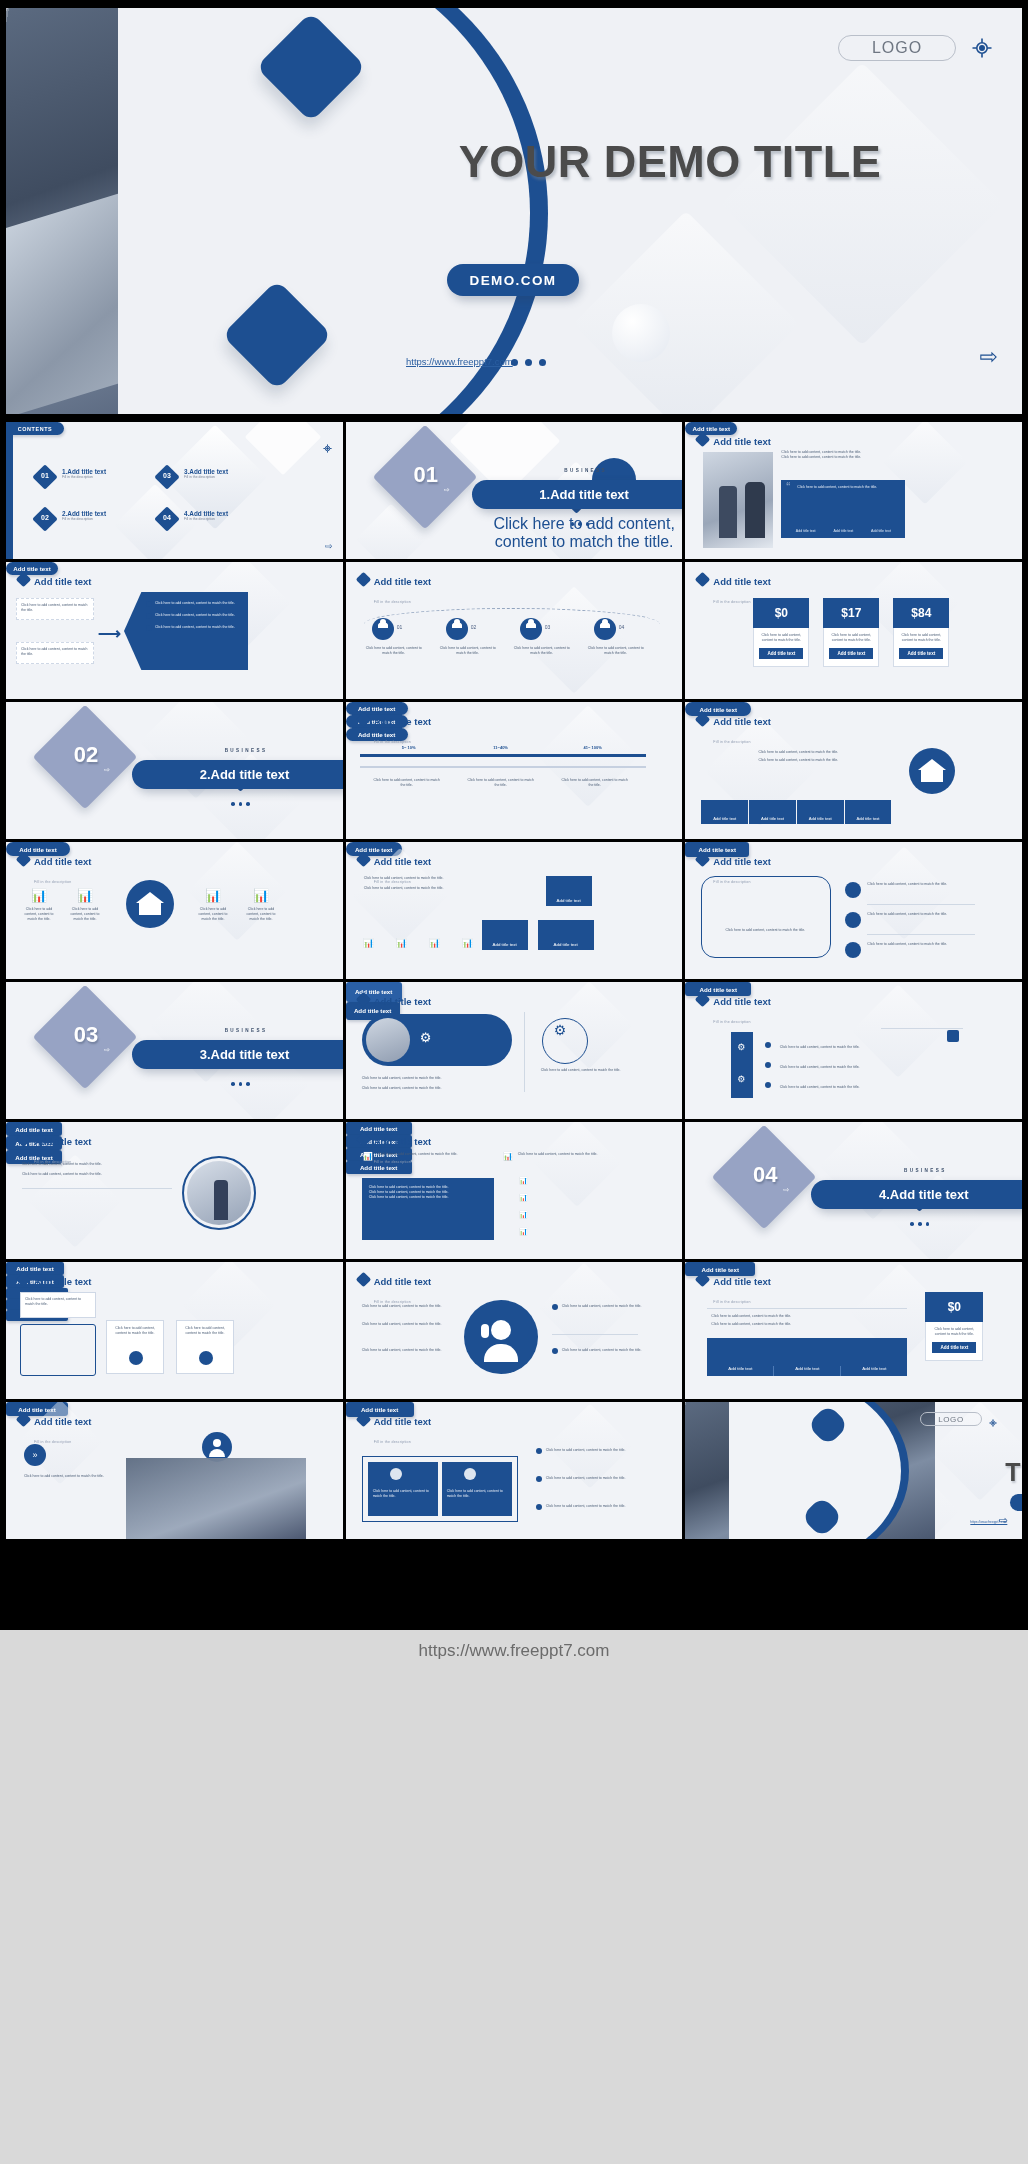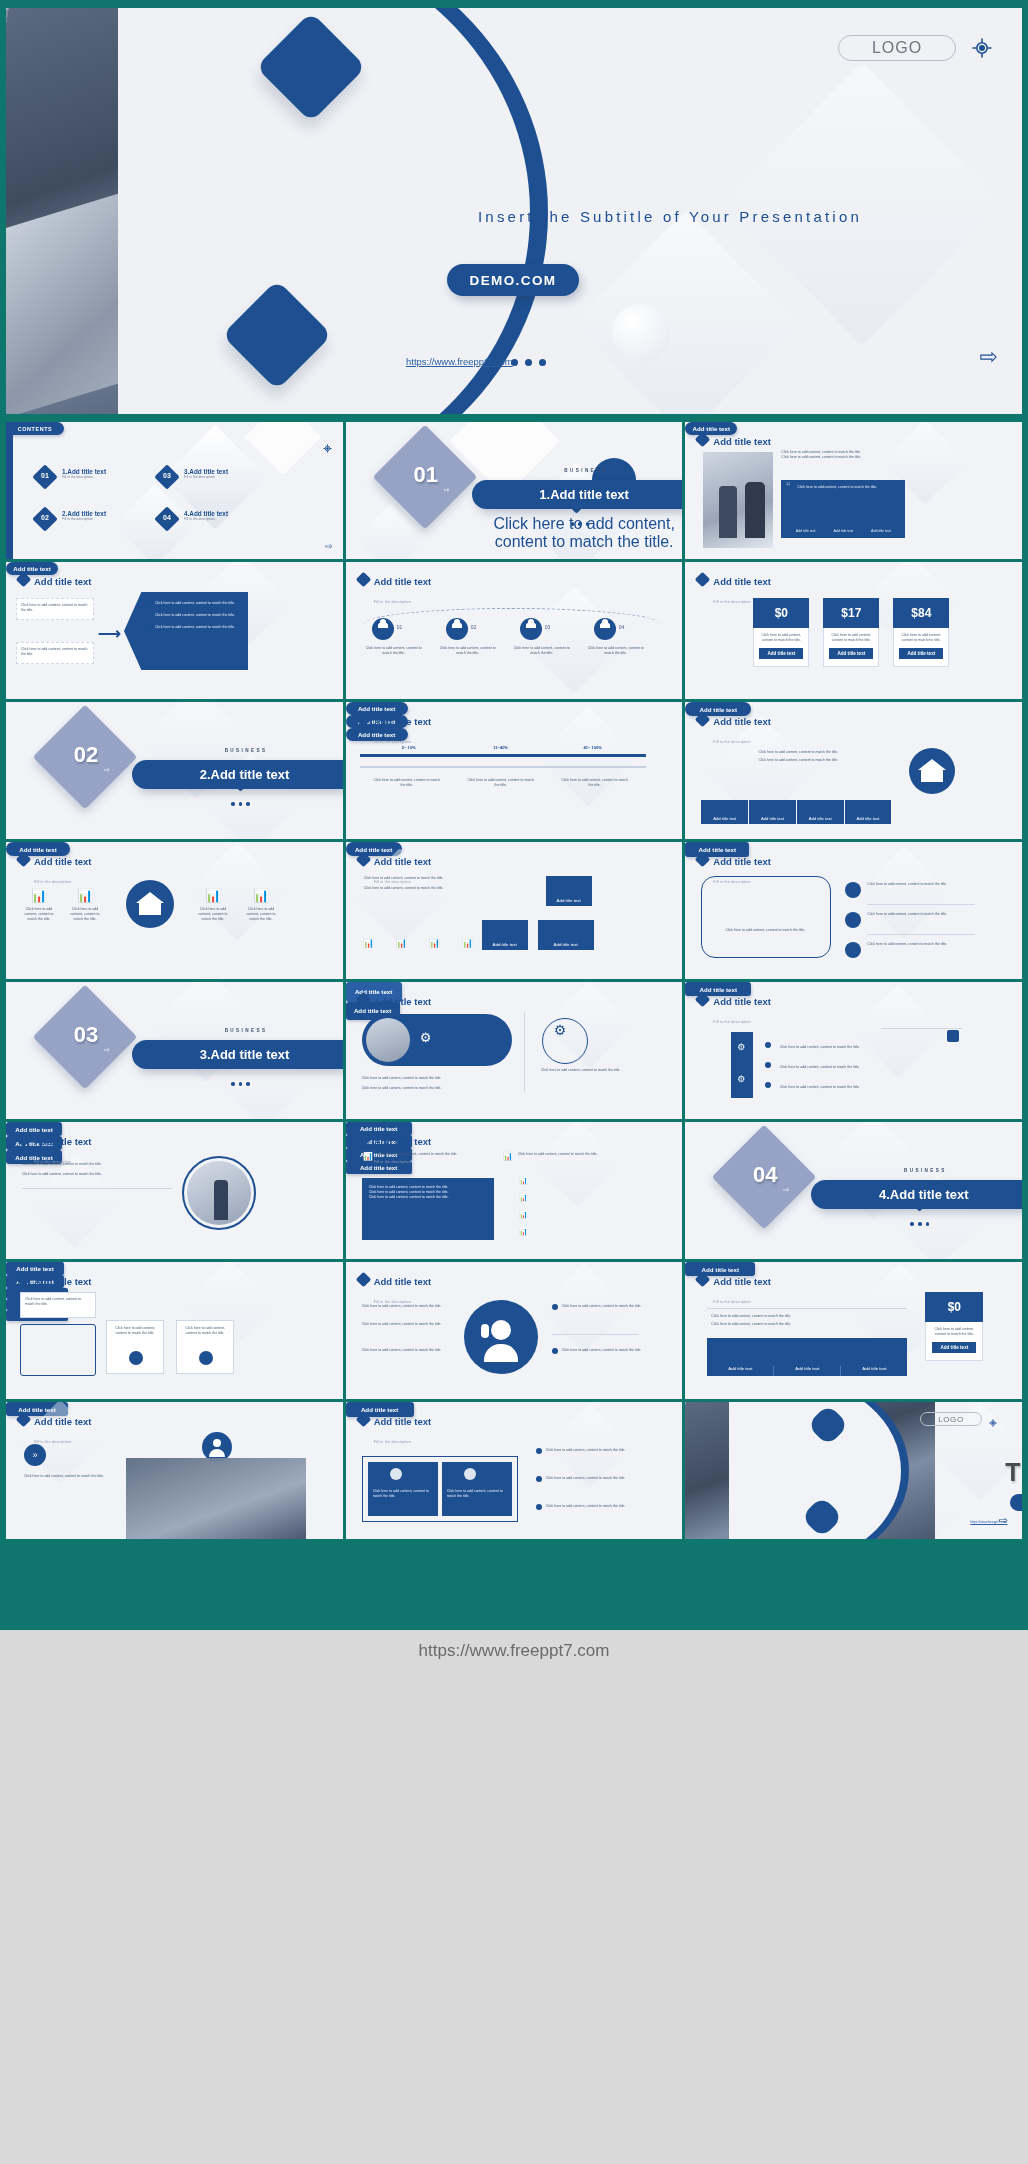--- a/index.html
+++ b/index.html
@@ -5,21 +5,21 @@
   * { box-sizing: border-box; margin:0; padding:0; }
   html,body { background:#d9d9d9; }
   body {
     width:1028px; height:2164px;
     font-family:"Liberation Sans", sans-serif;
     color:#1d4f91;
     position:relative;
     overflow:hidden;
   }
   :root{}
-  .page { width:1028px; height:1672px; position:relative; background:#0f766e; }
+  .page { width:1028px; height:1672px; position:relative; background:#000000; }
 
   
   .hero {
     position:absolute; left:6px; top:8px; width:1016px; height:406px;
     background:#eff1f5; overflow:hidden;
   }
   .hero-photo {
     position:absolute; left:0; top:0; width:310px; height:406px;
     background:
       linear-gradient(118deg, rgba(255,255,255,.30) 0 2px, rgba(0,0,0,0) 2px 14px),
@@ -199,21 +199,21 @@
 
     <div class="logo-pill">LOGO</div>
     <span class="target-icon">
       <svg width="24" height="24" viewBox="0 0 24 24" fill="none" stroke="#1d4f91" stroke-width="1.6">
         <circle cx="12" cy="12" r="5.2"></circle>
           <circle cx="12" cy="12" r="2.2" fill="#1d4f91"></circle>
         <path d="M12 2.5v4M12 17.5v4M2.5 12h4M17.5 12h4"></path>
       </svg>
     </span>
 
-    <div class="hero-sub">Insert the Subtitle of Your Presentation</div>
+    <div class="hero-title">YOUR DEMO TITLE</div>
     <div class="hero-btn">DEMO.COM</div>
     <a class="hero-url" href="#">https://www.freeppt7.com</a>
     <div class="dots3 hero-dots">
         <i></i>
         <i></i>
         <i></i>
       </div>
     <span class="hero-arrow">⇨</span>
   </div>
 

